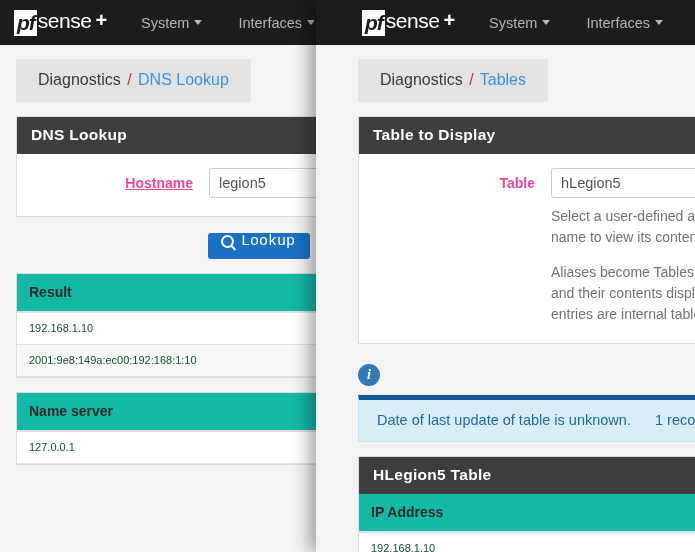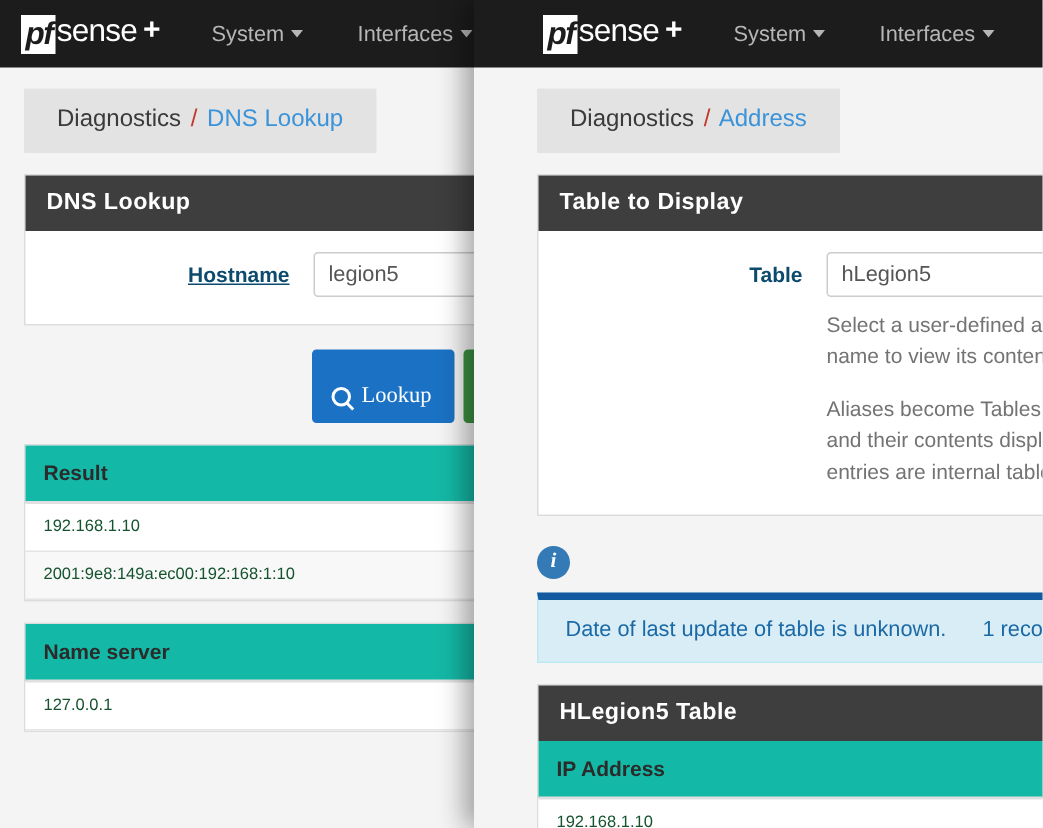--- a/index.html
+++ b/index.html
@@ -95,21 +95,21 @@
     font-weight: bold;
     padding: 9px 14px 10px 14px;
     letter-spacing: 0.3px;
   }
   .panel-body { padding: 14px 14px 18px 14px; }
 
   
   .form-row { display: flex; align-items: flex-start; }
   .form-label {
     width: 178px; text-align: right; padding-right: 16px;
-    font-size: 14px; font-weight: bold; color: #0c4a6e;
+    font-size: 14px; font-weight: bold; color: #ec4899;
     padding-top: 7px;
   }
   .form-label u { text-decoration: underline; }
   .form-ctrl { flex: 1; }
   .text-input, .select-input {
     width: 300px; height: 30px;
     border: 1px solid #ccc; border-radius: 3px;
     background: #fff;
     font-size: 14.5px; color: #555;
     padding: 4px 9px;
@@ -125,25 +125,25 @@
   .help-text p:last-child { margin-bottom: 0; }
 
   
   .btn-row {
     display: flex; gap: 6px;
     margin: 16px 16px 0 0;
     padding-left: 208px;
   }
   .btn {
     display: inline-flex; align-items: center; gap: 7px;
-    padding: 23px 15px 9px 13px;
+    padding: 0 15px 9px 13px;
     font-size: 15px; color: #ffffff;
     border: none; border-radius: 3px;
     white-space: nowrap; cursor: pointer;
-    font-family: Liberation Serif, serif;
+    font-family: Liberation Mono, monospace;
   }
   .btn-primary { background: #1b72c4; }
   .btn-success { background: #3c9243; }
   .ico-search {
     width: 13px; height: 13px;
     border: 2px solid #fff; border-radius: 50%;
     position: relative; display: inline-block;
   }
   .ico-search::after {
     content: ""; position: absolute;
@@ -304,21 +304,21 @@
       <div class="nav-item">
         <span>Interfaces</span>
         <span class="caret"></span>
       </div>
     </div>
 
     <div class="crumb-wrap">
       <div class="crumb">
         <span>Diagnostics</span>
         <span class="sep">/</span>
-        <span class="leaf">Address</span>
+        <span class="leaf">Tables</span>
       </div>
     </div>
 
     <div class="panel">
       <div class="panel-head">Table to Display</div>
       <div class="panel-body">
         <div class="form-row">
           <div class="form-label">Table</div>
           <div class="form-ctrl">
             <input class="select-input" type="text" value="hLegion5" style="">

